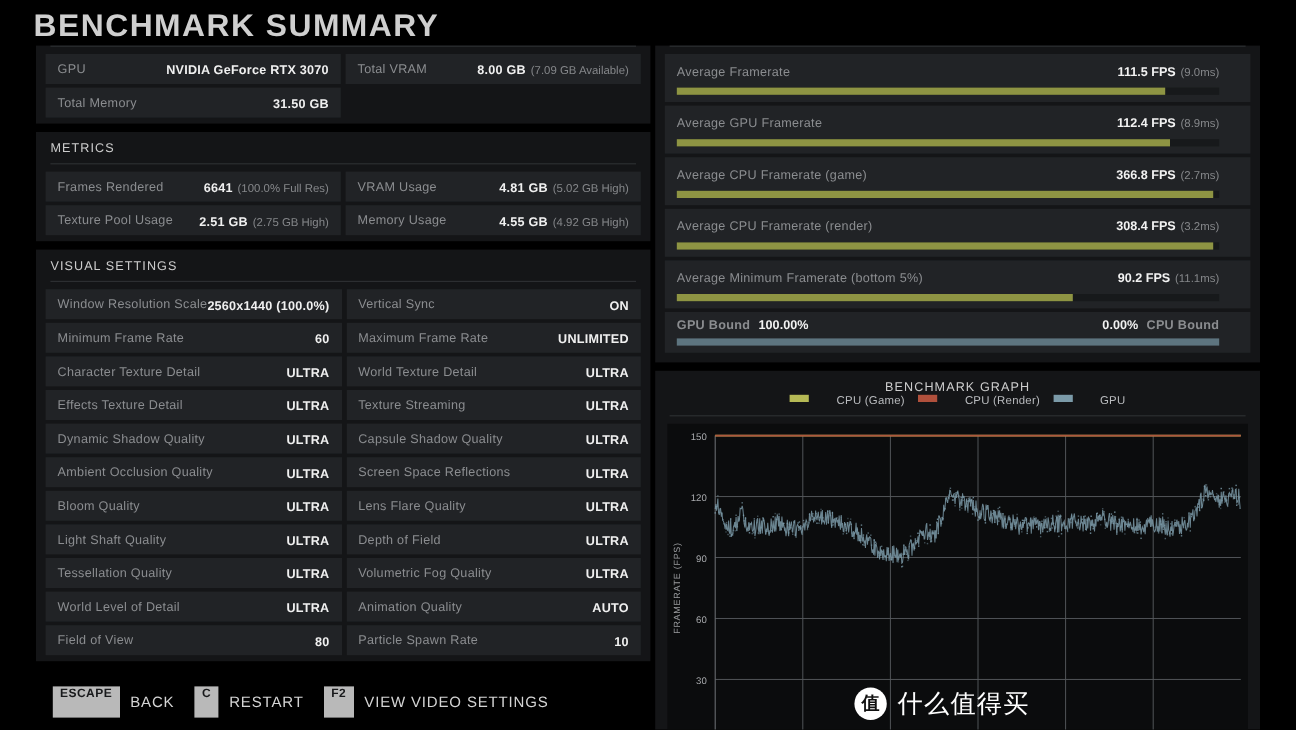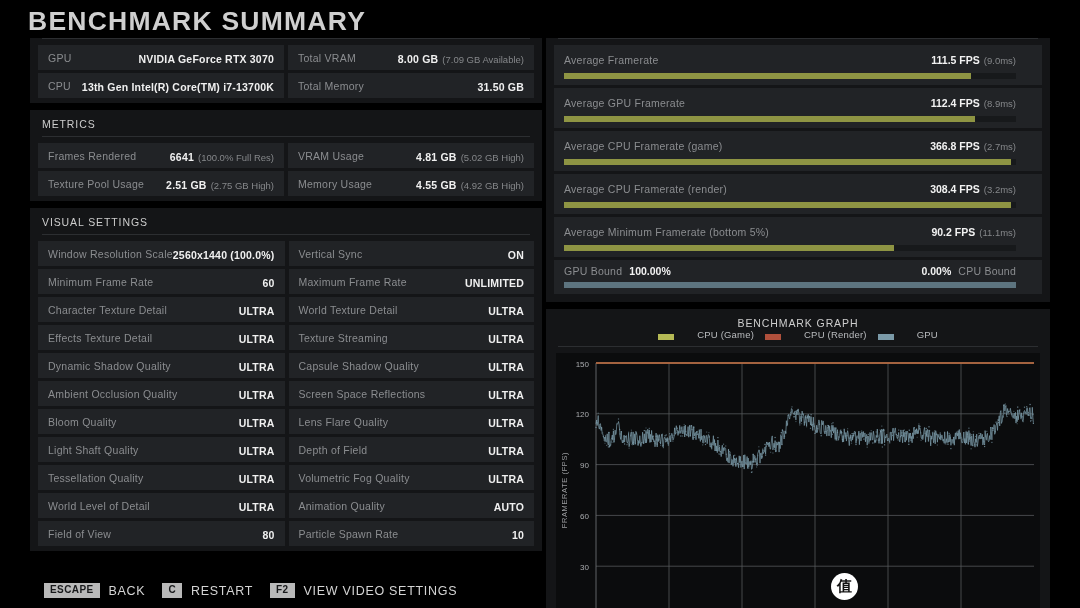--- a/index.html
+++ b/index.html
@@ -51,44 +51,44 @@
   .bar-top { display:flex; justify-content:space-between; align-items:baseline; }
   .bar-name { font-size:10.5px; color:#8b8d90; letter-spacing:0.25px; }
   .bar-value { font-size:10.5px; color:#f2f2f2; font-weight:bold; }
   .bar-ms { font-size:9.5px; color:#85878a; font-weight:normal; margin-left:4px; }
   .bar-track { margin-top:5px; height:6px; background:#17191b; width:100%; }
   .bar-fill { height:6px; background:#8e9443; }
   .bar-fill.blue { background:#5d747f; }
 
   .bound-top { display:flex; justify-content:space-between; align-items:baseline; }
   .bound-left, .bound-right { display:flex; align-items:baseline; gap:7px; }
-  .bound-lab { font-size:10.5px; color:#8b8d90; letter-spacing:0.25px; }
+  .bound-lab { font-size:10.5px; color:#8b8d90; letter-spacing:0.25px;font-weight:bold; }
   .bound-pct { font-size:10.5px; color:#f2f2f2; font-weight:bold; }
 
   
   .graph-panel { background:#141517; }
   .graph-head {
     display:flex; align-items:center; justify-content:space-between;
     padding:8px 12px 6px 12px;
     flex-direction:column;
   }
   .graph-title { font-size:10.5px; letter-spacing:0.9px; color:#cdcdcd; }
   .legend { display:flex; align-items:center; gap:11px; }
-  .legend-item { display:flex; align-items:flex-end; gap:23px; }
+  .legend-item { display:flex; align-items:flex-start; gap:23px; }
   .legend-swatch { width:16px; height:6px; display:block; }
   .legend-label { font-size:9.5px; color:#b9bbbe; letter-spacing:0.2px; }
 
   .graph-body { position:relative; height:298px; margin:0 10px 4px 10px; }
   .graph-svg { display:block; width:100%; height:100%; }
 
   
   .footer { position:absolute; left:44px; bottom:10px; display:flex; align-items:center; gap:9px; }
   .key-cap {
     background:#b9b9b9; color:#18191b; font-size:10px; font-weight:bold;
-    padding:2px 6px 3px 6px; letter-spacing:0.4px; line-height:1;
+    padding:2px 6px 14px 6px; letter-spacing:0.4px; line-height:1;
   }
   .key-text { font-size:12.5px; color:#d4d4d4; letter-spacing:0.7px; margin-right:8px; }
 
   
   .watermark { position:absolute; right:14px; bottom:8px; display:flex; align-items:center; gap:9px; }
   .wm-circle {
     width:27px; height:27px; border-radius:50%;
     background:#fff; color:#111;
     display:flex; align-items:center; justify-content:center;
     font-size:15px; font-weight:bold;
@@ -107,24 +107,20 @@
     <div class="panel">
       <div class="panel-head-rule"></div>
       <div class="kv-grid" id="hw-grid">
           <div class="kv-row">
             <span class="kv-label">GPU</span>
             <span><span class="kv-val">NVIDIA GeForce RTX 3070</span></span>
           </div>
           <div class="kv-row">
             <span class="kv-label">Total VRAM</span>
             <span><span class="kv-val">8.00 GB</span><span class="kv-sub">(7.09 GB Available)</span></span>
-          </div>
-          <div class="kv-row">
-            <span class="kv-label">CPU</span>
-            <span><span class="kv-val">13th Gen Intel(R) Core(TM) i7-13700K</span></span>
           </div>
           <div class="kv-row">
             <span class="kv-label">Total Memory</span>
             <span><span class="kv-val">31.50 GB</span></span>
           </div>
         </div>
     </div>
 
     <div class="panel">
       <div class="panel-head">METRICS</div>
@@ -807,15 +803,16 @@
       <span class="key-cap">ESCAPE</span>
       <span class="key-text">BACK</span>
       <span class="key-cap">C</span>
       <span class="key-text">RESTART</span>
       <span class="key-cap">F2</span>
       <span class="key-text">VIEW VIDEO SETTINGS</span>
     </div>
 
   <div class="watermark">
     <div class="wm-circle">值</div>
+    <div class="wm-text">什么值得买</div>
   </div>
 
 </div>
 
 </body></html>

